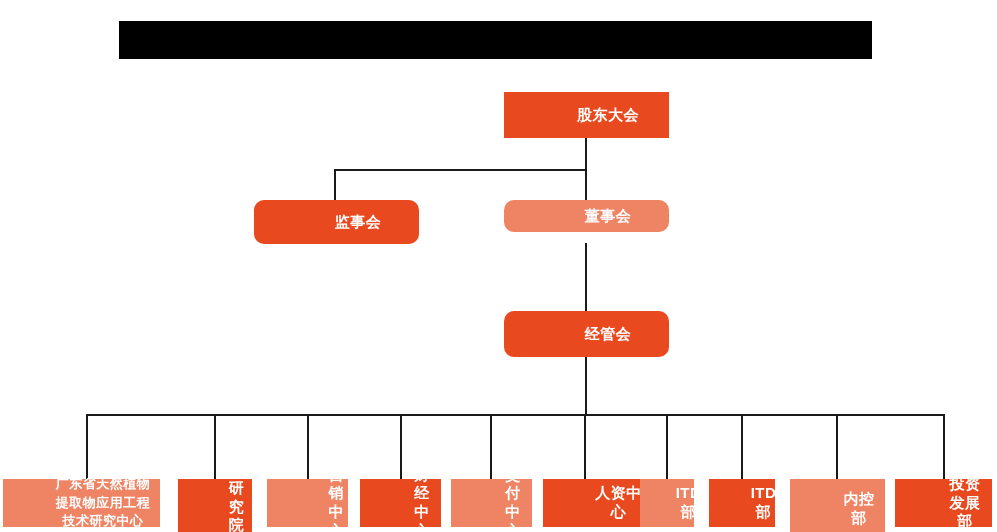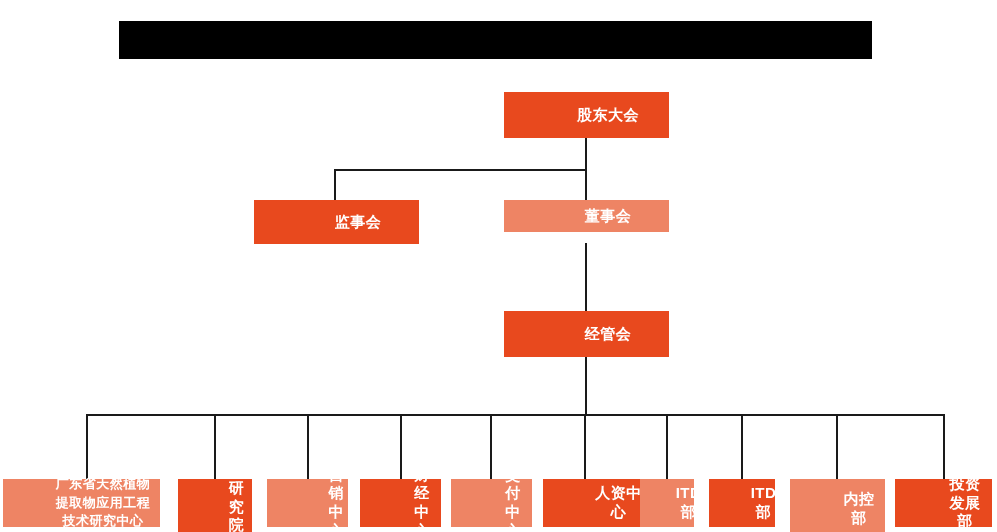--- a/index.html
+++ b/index.html
@@ -42,21 +42,21 @@
   .node.dark   { background: #e8491e; }
   .node.light  { background: #ee8464; }
   .node .label { display: block; padding: 0 4px; }
   .connector {
     position: absolute;
     background: #1a1a1a;
   }
   .v-line { width: 2px; }
   .h-line { height: 2px; }
   .lvl-top    { font-size: 15px; }
-  .lvl-mid    { font-size: 15px; }
+  .lvl-mid    { font-size: 15px; border-radius: 10px; }
   .lvl-leaf   { font-size: 15px; }
   .lvl-leaf-sm{ font-size: 13px; line-height: 1.45; font-weight: bold; }
 </style>
 </head>
 <body>
 
 <div id="chart-root">
 
   <div class="banner"></div>
 

